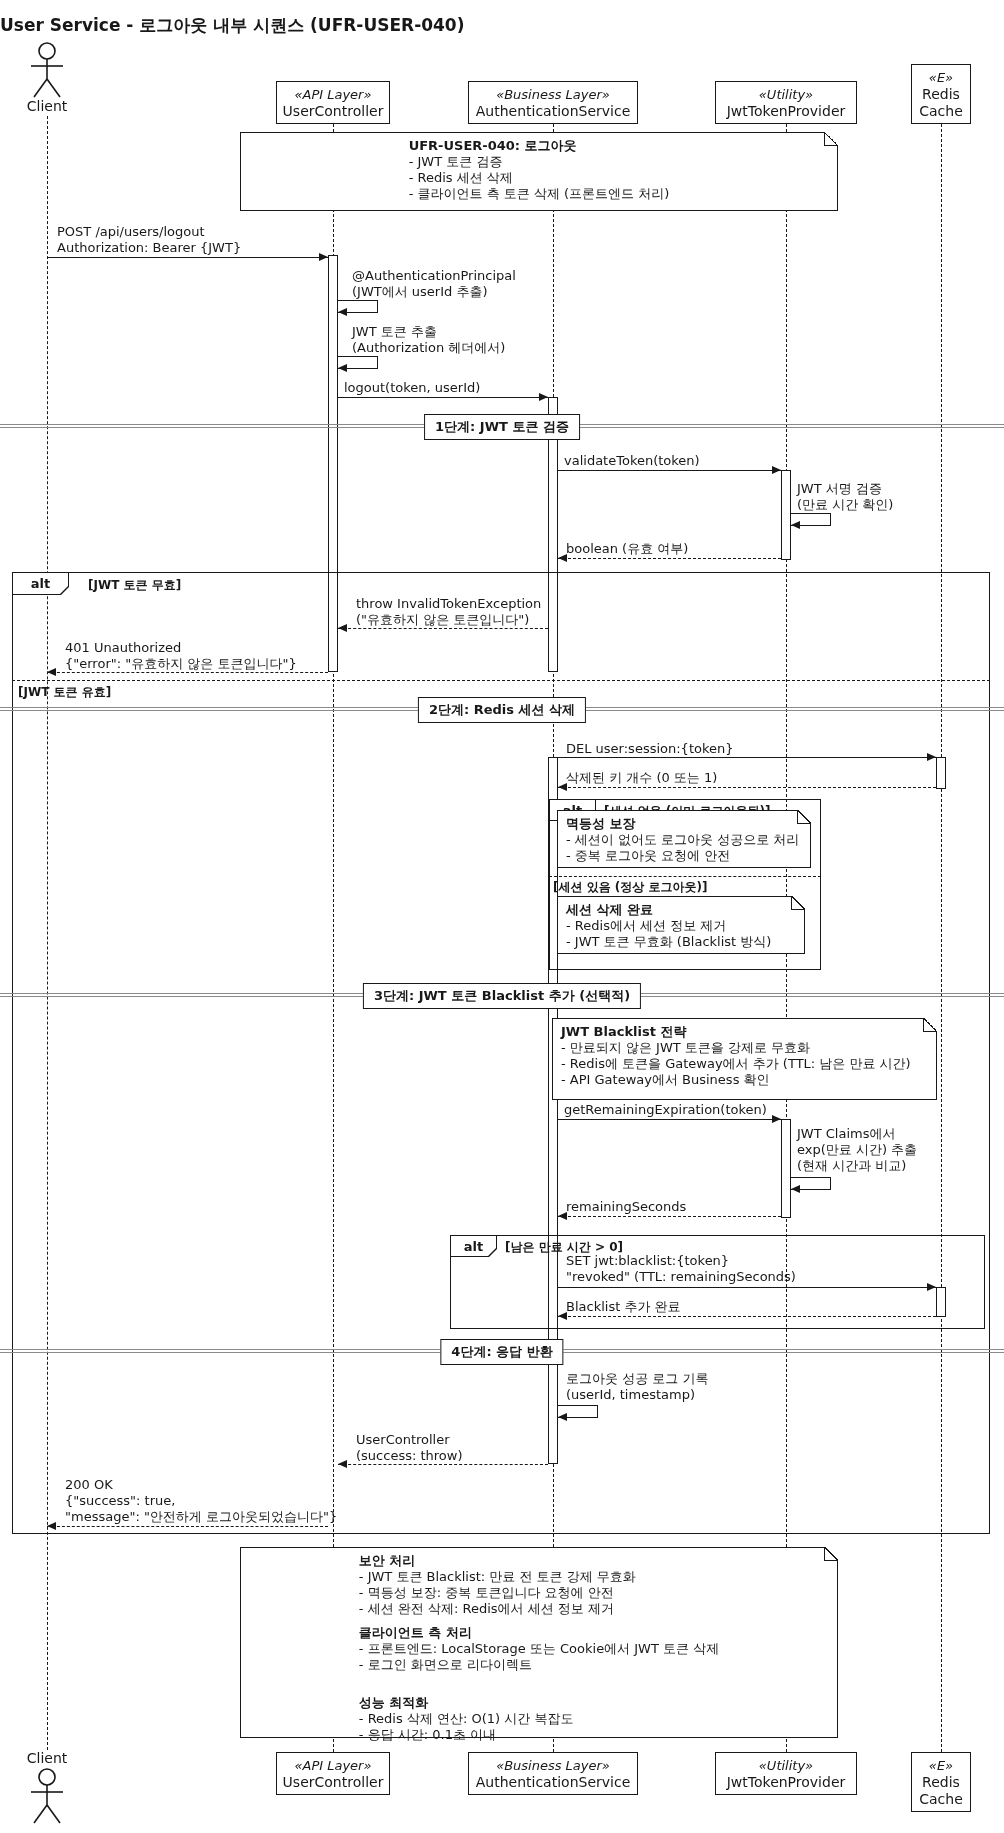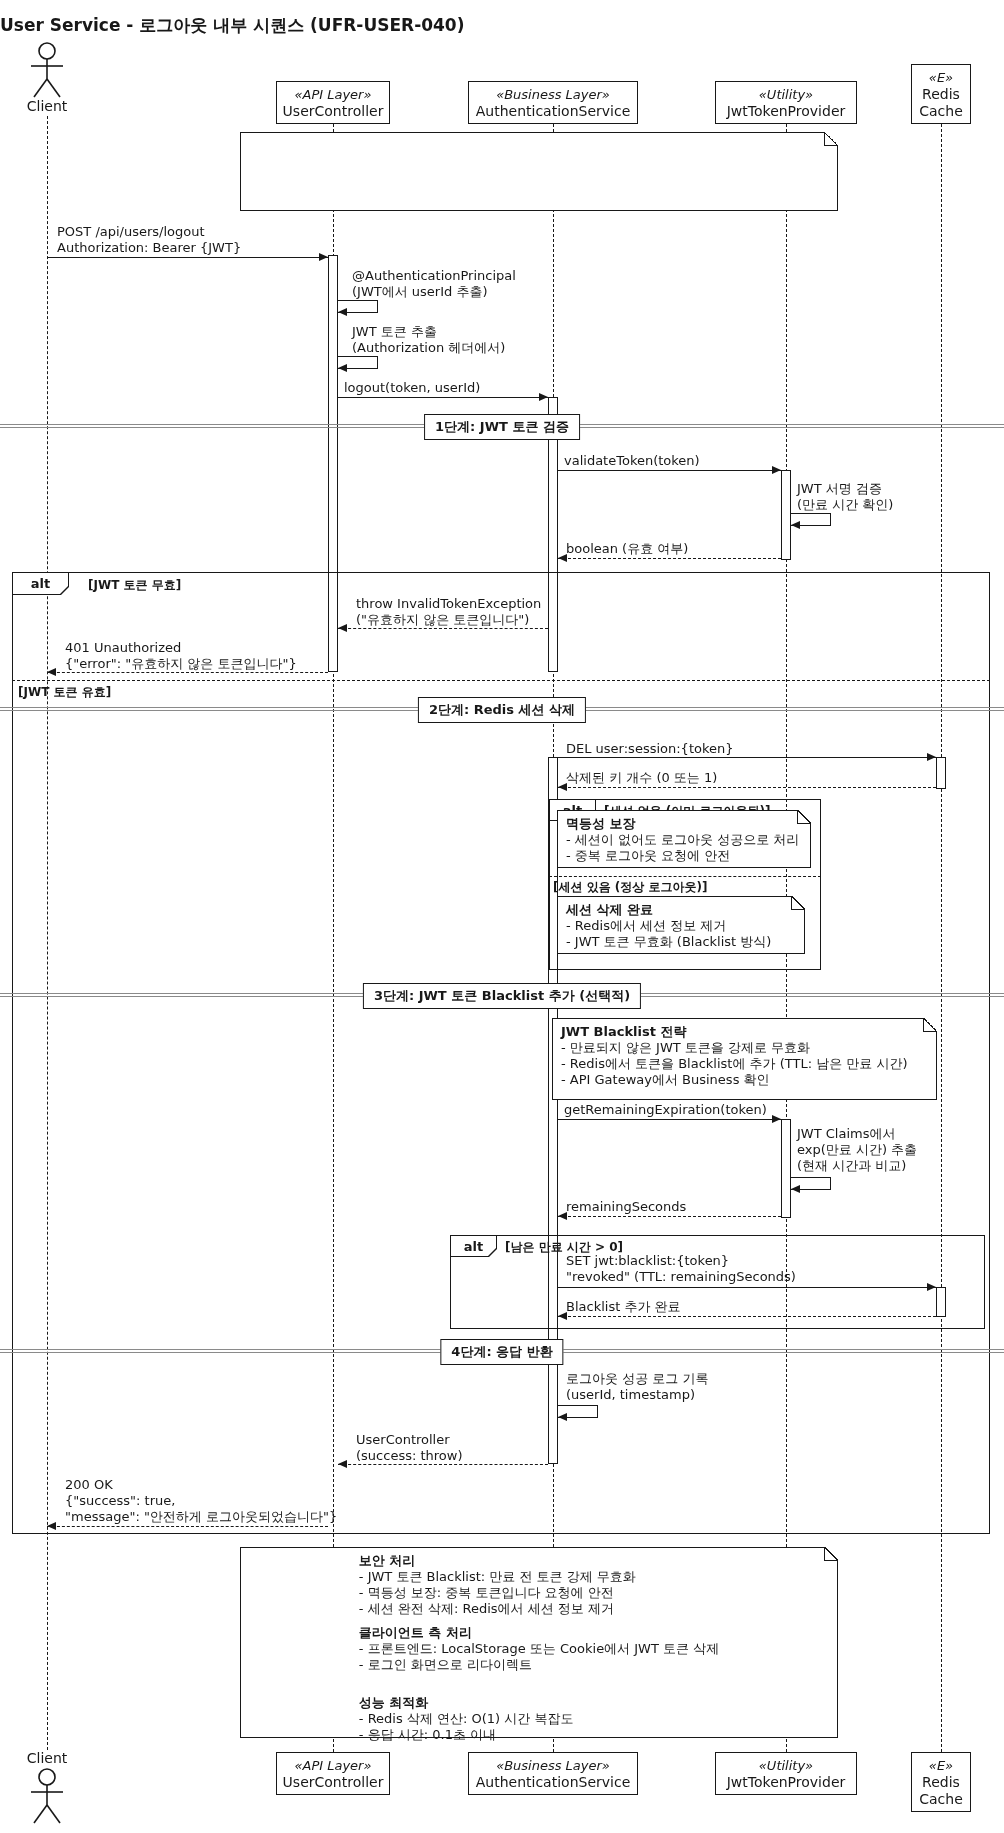--- a/index.html
+++ b/index.html
@@ -86,41 +86,47 @@
   <div class="divlabel" style="top:414px">1단계: JWT 토큰 검증</div>
   <div class="divline" style="top:707px"></div>
   <div class="divlabel" style="top:697px">2단계: Redis 세션 삭제</div>
   <div class="divline" style="top:993px"></div>
   <div class="divlabel" style="top:983px">3단계: JWT 토큰 Blacklist 추가 (선택적)</div>
   <div class="divline" style="top:1349px"></div>
   <div class="divlabel" style="top:1339px">4단계: 응답 반환</div>
 
   <div class="note" style="left:240px;top:132px;width:598px;height:79px">
     <div class="fold"></div>
+    <div class="ncenter">
+      <div class="b">UFR-USER-040: 로그아웃</div>
+      <div>- JWT 토큰 검증</div>
+      <div>- Redis 세션 삭제</div>
+      <div>- 클라이언트 측 토큰 삭제 (프론트엔드 처리)</div>
+    </div>
   </div>
 
   <div class="note" style="left:557px;top:896px;width:248px;height:58px">
     <div class="fold"></div>
     <div class="b">세션 삭제 완료</div>
     <div>- Redis에서 세션 정보 제거</div>
     <div>- JWT 토큰 무효화 (Blacklist 방식)</div>
   </div>
 
   <div class="note" style="left:557px;top:810px;width:254px;height:58px">
     <div class="fold"></div>
     <div class="b">멱등성 보장</div>
     <div>- 세션이 없어도 로그아웃 성공으로 처리</div>
     <div>- 중복 로그아웃 요청에 안전</div>
   </div>
 
   <div class="note" style="left:552px;top:1018px;width:385px;height:82px">
     <div class="fold"></div>
     <div class="b">JWT Blacklist 전략</div>
     <div>- 만료되지 않은 JWT 토큰을 강제로 무효화</div>
-    <div>- Redis에서 토큰을 Blacklist에 추가 (TTL: 남은 만료 시간)</div>
+    <div>- Redis에 토큰을 Gateway에서 추가 (TTL: 남은 만료 시간)</div>
     <div>- API Gateway에서 Business 확인</div>
   </div>
 
   <div class="note" style="left:240px;top:1547px;width:598px;height:191px">
     <div class="fold"></div>
     <div class="ncenter">
       <div class="b">보안 처리</div>
       <div>- JWT 토큰 Blacklist: 만료 전 토큰 강제 무효화</div>
       <div>- 멱등성 보장: 중복 토큰입니다 요청에 안전</div>
       <div>- 세션 완전 삭제: Redis에서 세션 정보 제거</div>

